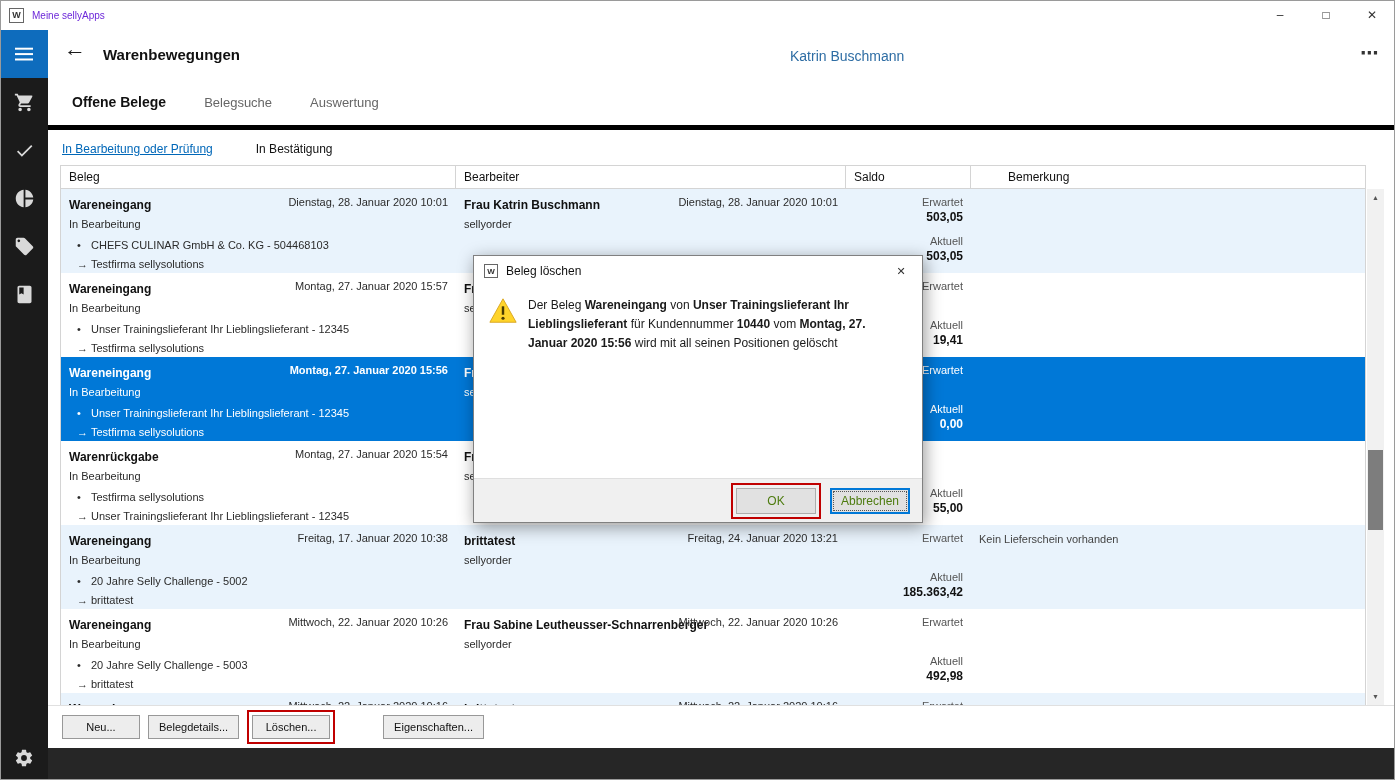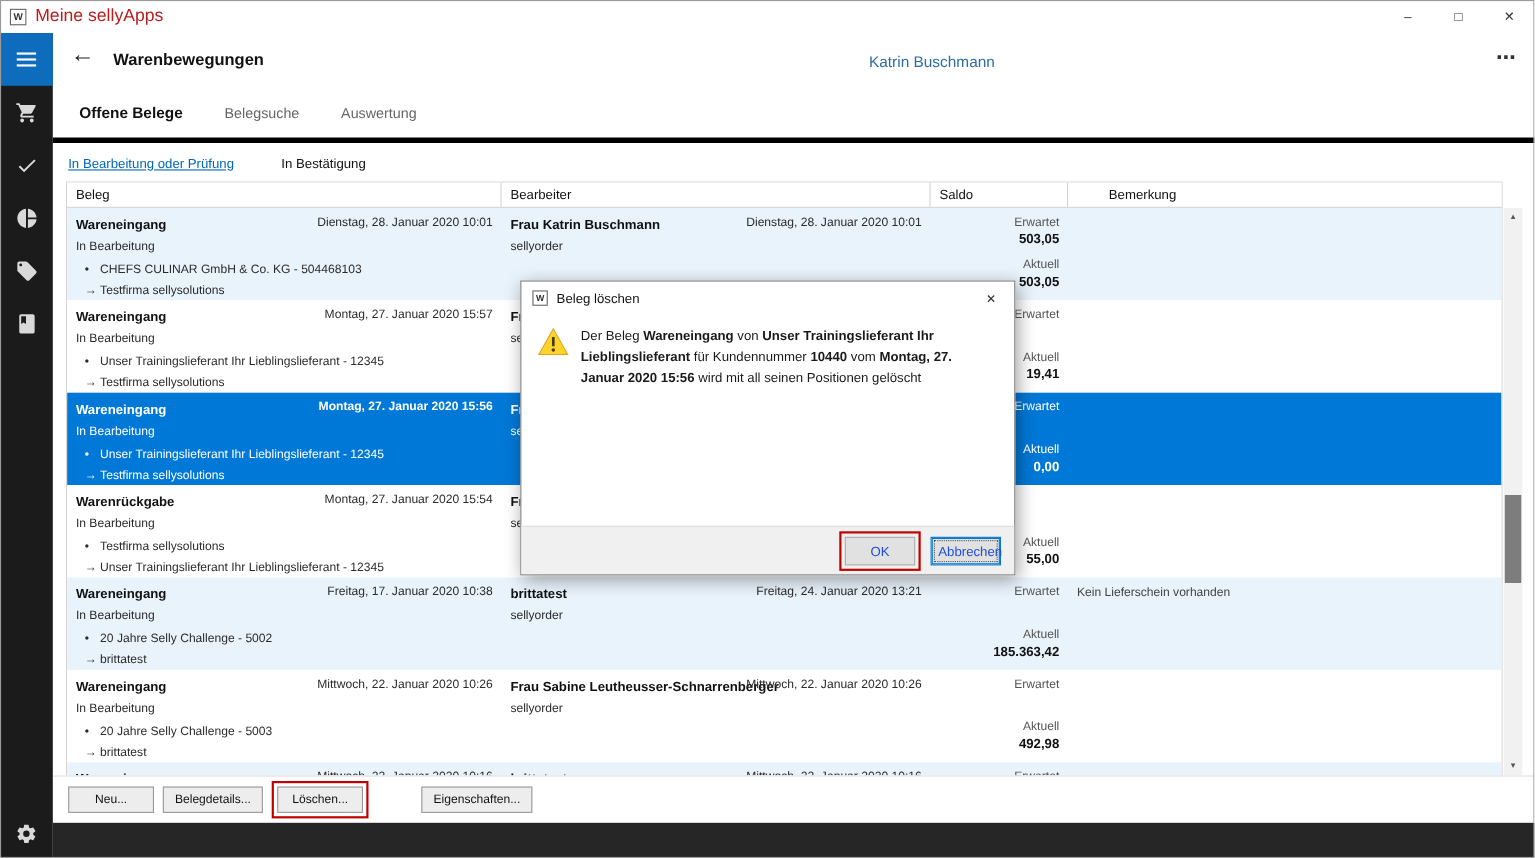--- a/index.html
+++ b/index.html
@@ -7,21 +7,21 @@
   body {
     width:1395px; height:780px; position:relative; overflow:hidden;
     background:#fff; font-family:"Liberation Sans","DejaVu Sans",sans-serif; color:#111;
   }
   .window-frame { position:absolute; inset:0; border:1px solid #9a9a9a; pointer-events:none; z-index:60; }
 
   
   .titlebar { position:absolute; left:0; top:0; width:100%; height:30px; background:#fff; display:flex; align-items:center; z-index:5; }
   .app-logo { width:15px; height:15px; border:1px solid #666; color:#333; font-size:9px; font-weight:bold;
               display:flex; align-items:center; justify-content:center; margin-left:9px; }
-  .app-title { font-size:16px; color:#b91c1c; margin-left:8px; }
+  .app-title { font-size:10px; color:#6d28d9; margin-left:8px; }
   .win-controls { margin-left:auto; display:flex; height:100%; }
   .win-btn { width:46px; height:100%; display:flex; align-items:center; justify-content:center; font-size:12px; color:#333; }
 
   
   .sidebar { position:absolute; left:0; top:30px; width:48px; height:750px; background:#1b1b1b; z-index:4; }
   .menu-tile { width:48px; height:48px; background:#0e6cbd; display:flex; align-items:center; justify-content:center; }
   .side-icon { width:48px; height:48px; display:flex; align-items:center; justify-content:center; }
   .side-icon svg { width:21px; height:21px; fill:#d9d9d9; }
   .side-gear { position:absolute; left:0; bottom:4px; width:48px; height:36px; display:flex; align-items:center; justify-content:center; }
   .side-gear svg { width:20px; height:20px; fill:#d9d9d9; }
@@ -90,21 +90,21 @@
   .dlg-logo { width:14px; height:14px; border:1px solid #666; color:#333; font-size:8px; font-weight:bold;
               display:flex; align-items:center; justify-content:center; margin-left:10px; }
   .dlg-title { font-size:12px; margin-left:8px; color:#111; }
   .dlg-close { margin-left:auto; width:42px; height:30px; display:flex; align-items:center; justify-content:center; font-size:11px; color:#333; }
   .dlg-body { display:flex; padding:10px 18px 0 14px; }
   .dlg-warning { width:30px; height:30px; margin-right:10px; flex-shrink:0; }
   .dlg-heading { font-size:15px; color:#26547c; margin:5px 0 14px 0; }
   .dlg-text { font-size:12px; line-height:1.6; color:#1a1a1a; max-width:392px; }
   .dlg-footer { position:absolute; bottom:0; left:0; width:100%; height:44px; background:#f0f0f0; border-top:1px solid #dfdfdf;
                 display:flex; align-items:center; justify-content:flex-end; gap:9px; padding-right:12px; }
-  .dlg-btn { font-family:inherit; width:64px; height:26px; font-size:12px; background:#e1e1e1; border:1px solid #adadad; color:#1d4ed8; }
+  .dlg-btn { font-family:inherit; width:80px; height:26px; font-size:12px; background:#e1e1e1; border:1px solid #adadad; color:#4d7c0f; }
   .btn-cancel { border:1px solid #0078d7; box-shadow:inset 0 0 0 1px #0078d7; outline:1px dotted #555; outline-offset:-4px; }
 </style>
 </head>
 <body>
 
 <div class="window-frame"></div>
 
 <div class="titlebar">
   <span class="app-logo">W</span>
   <span class="app-title">Meine sellyApps</span>

